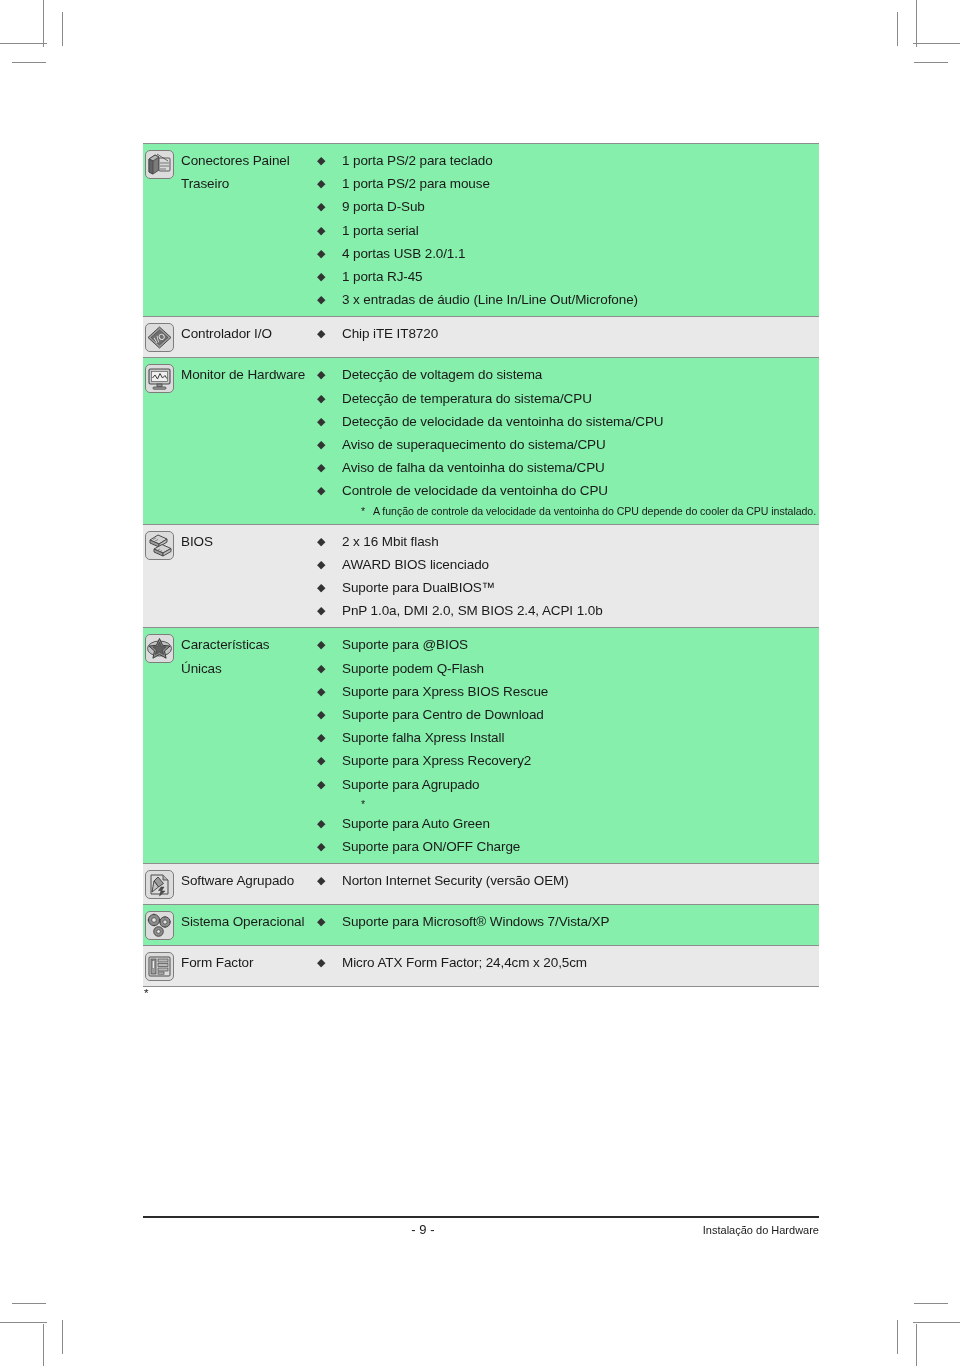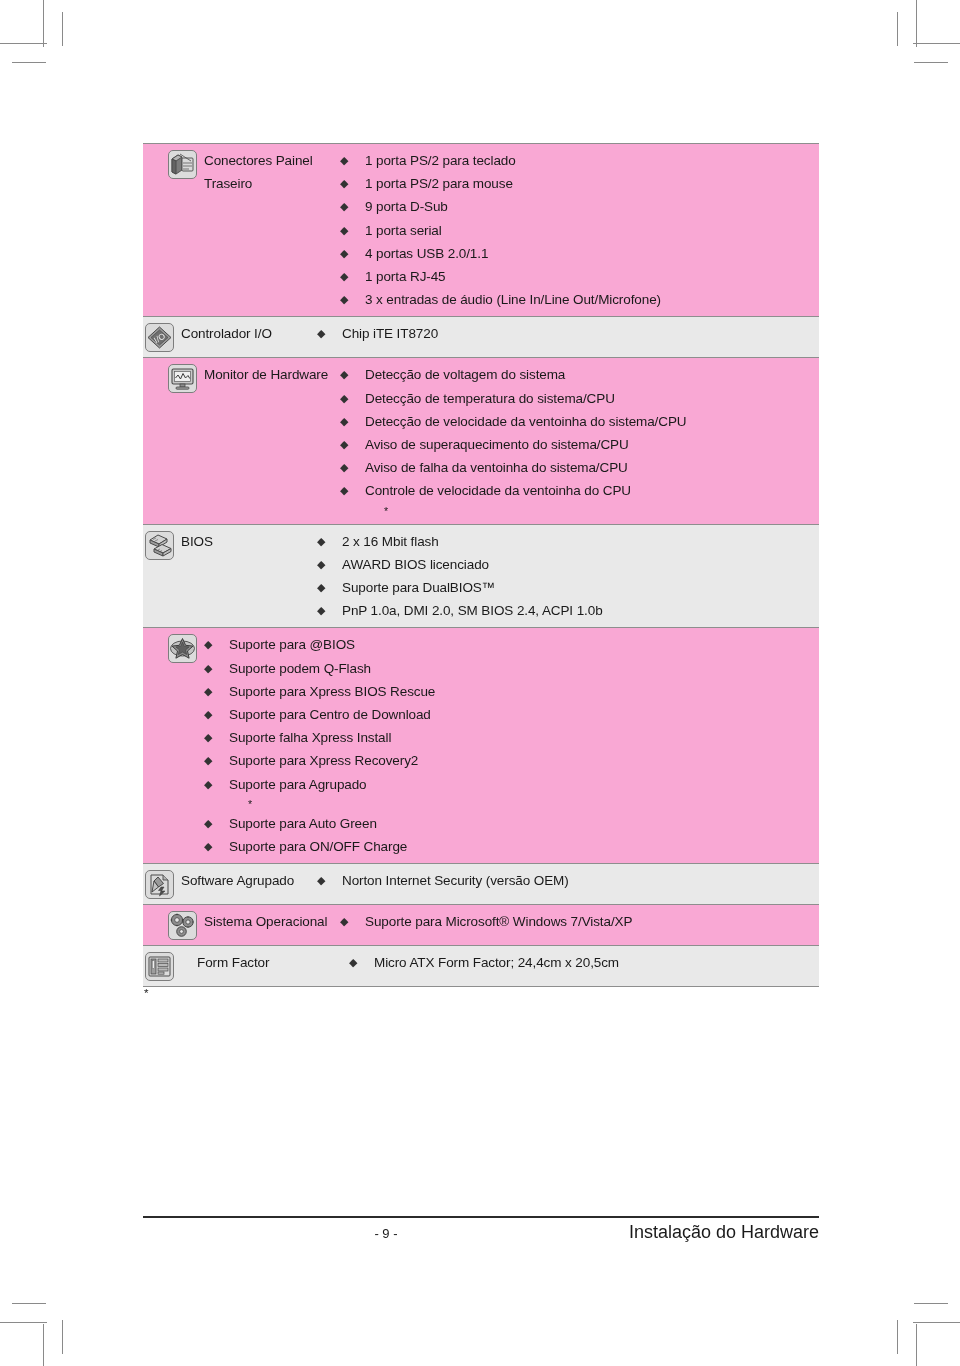--- a/index.html
+++ b/index.html
@@ -29,23 +29,23 @@
     width: 676px;
     border-collapse: collapse;
   }
   .spec-row {
     position: relative;
     border-top: 1px solid #8e8e8e;
     display: flex;
     align-items: flex-start;
     padding: 4px 0 5px 0;
   }
-  .spec-row.shade-dark { background: #f9a8d4; padding-left: 23px; }
+  .spec-row.shade-dark { background: #86efac; }
   .spec-row.shade-light { background: #e9e9e9; }
-  .spec-row.last { border-bottom: 1px solid #8e8e8e; gap: 16px; }
+  .spec-row.last { border-bottom: 1px solid #8e8e8e; }
 
   .cell-icon {
     width: 36px;
     flex: 0 0 36px;
     padding-left: 2px;
     padding-top: 2px;
   }
   .cell-label {
     flex: 0 0 136px;
     width: 136px;
@@ -125,21 +125,21 @@
     left: 143px;
     top: 1222px;
     width: 676px;
     display: flex;
     align-items: baseline;
     font-size: 13px;
   }
   .footer-spacer-l { flex: 1 1 0; }
   .page-number { flex: 0 0 auto; font-size: 13px; }
   .footer-spacer-r { flex: 1 1 0; }
-  .footer-section { flex: 0 0 auto; text-align: left; font-size: 18px; }
+  .footer-section { flex: 0 0 auto; text-align: left; font-size: 11px; }
 </style>
 </head>
 <body>
 
 <div class="cropmark cm-h" style="left:0px; top:43px;"></div>
 <div class="cropmark cm-v" style="left:43px; top:0px;"></div>
 <div class="cropmark cm-h" style="left:12px; top:62px; width:34px;"></div>
 <div class="cropmark cm-v" style="left:62px; top:12px; height:34px;"></div>
 
 <div class="cropmark cm-h" style="left:913px; top:43px;"></div>
@@ -265,20 +265,21 @@
         <div class="bullet-line">
           <span class="bullet">◆</span>
           <span class="bullet-text">Aviso de falha da ventoinha do sistema/CPU</span>
         </div>
         <div class="bullet-line">
           <span class="bullet">◆</span>
           <span class="bullet-text">Controle de velocidade da ventoinha do CPU</span>
         </div>
         <div class="note-line">
           <span class="note-star">*</span>
+          <span class="note-text">A função de controle da velocidade da ventoinha do CPU depende do cooler da CPU instalado.</span>
         </div>
       </div>
     </div>
     <div class="spec-row shade-light">
       <div class="cell-icon">
         <div class="icon-box">
     <svg width="27" height="27" viewBox="0 0 27 27">
       <g stroke="#4a4a4a" stroke-width="1">
         <path d="M4 8 L12 3 L21 7 L13 12 Z" fill="#d2d2d2"></path>
         <path d="M4 8 L13 12 L13 15 L4 11 Z" fill="#9c9c9c"></path>
@@ -317,20 +318,24 @@
     </div>
     <div class="spec-row shade-dark">
       <div class="cell-icon">
         <div class="icon-box">
     <svg width="27" height="27" viewBox="0 0 27 27">
       <ellipse cx="13.5" cy="13.5" rx="12" ry="7.5" fill="#c2c2c2" stroke="#4a4a4a" stroke-width="0.9"></ellipse>
       <polygon points="13.5,3.5 16.6,10.3 24,11.1 18.5,16 20.1,23.2 13.5,19.5 6.9,23.2 8.5,16 3,11.1 10.4,10.3" fill="#8c8c8c" stroke="#3c3c3c" stroke-width="1"></polygon>
       <polygon points="13.5,7 15.4,11.4 20.1,11.9 16.6,14.9 17.6,19.5 13.5,17.1 9.4,19.5 10.4,14.9 6.9,11.9 11.6,11.4" fill="#606060" stroke="#3c3c3c" stroke-width="0.6"></polygon>
     </svg>
         </div>
+      </div>
+      <div class="cell-label">
+        <div>Características</div>
+        <div>Únicas</div>
       </div>
       <div class="cell-values">
         <div class="bullet-line">
           <span class="bullet">◆</span>
           <span class="bullet-text">Suporte para @BIOS</span>
         </div>
         <div class="bullet-line">
           <span class="bullet">◆</span>
           <span class="bullet-text">Suporte podem Q-Flash</span>
         </div>

